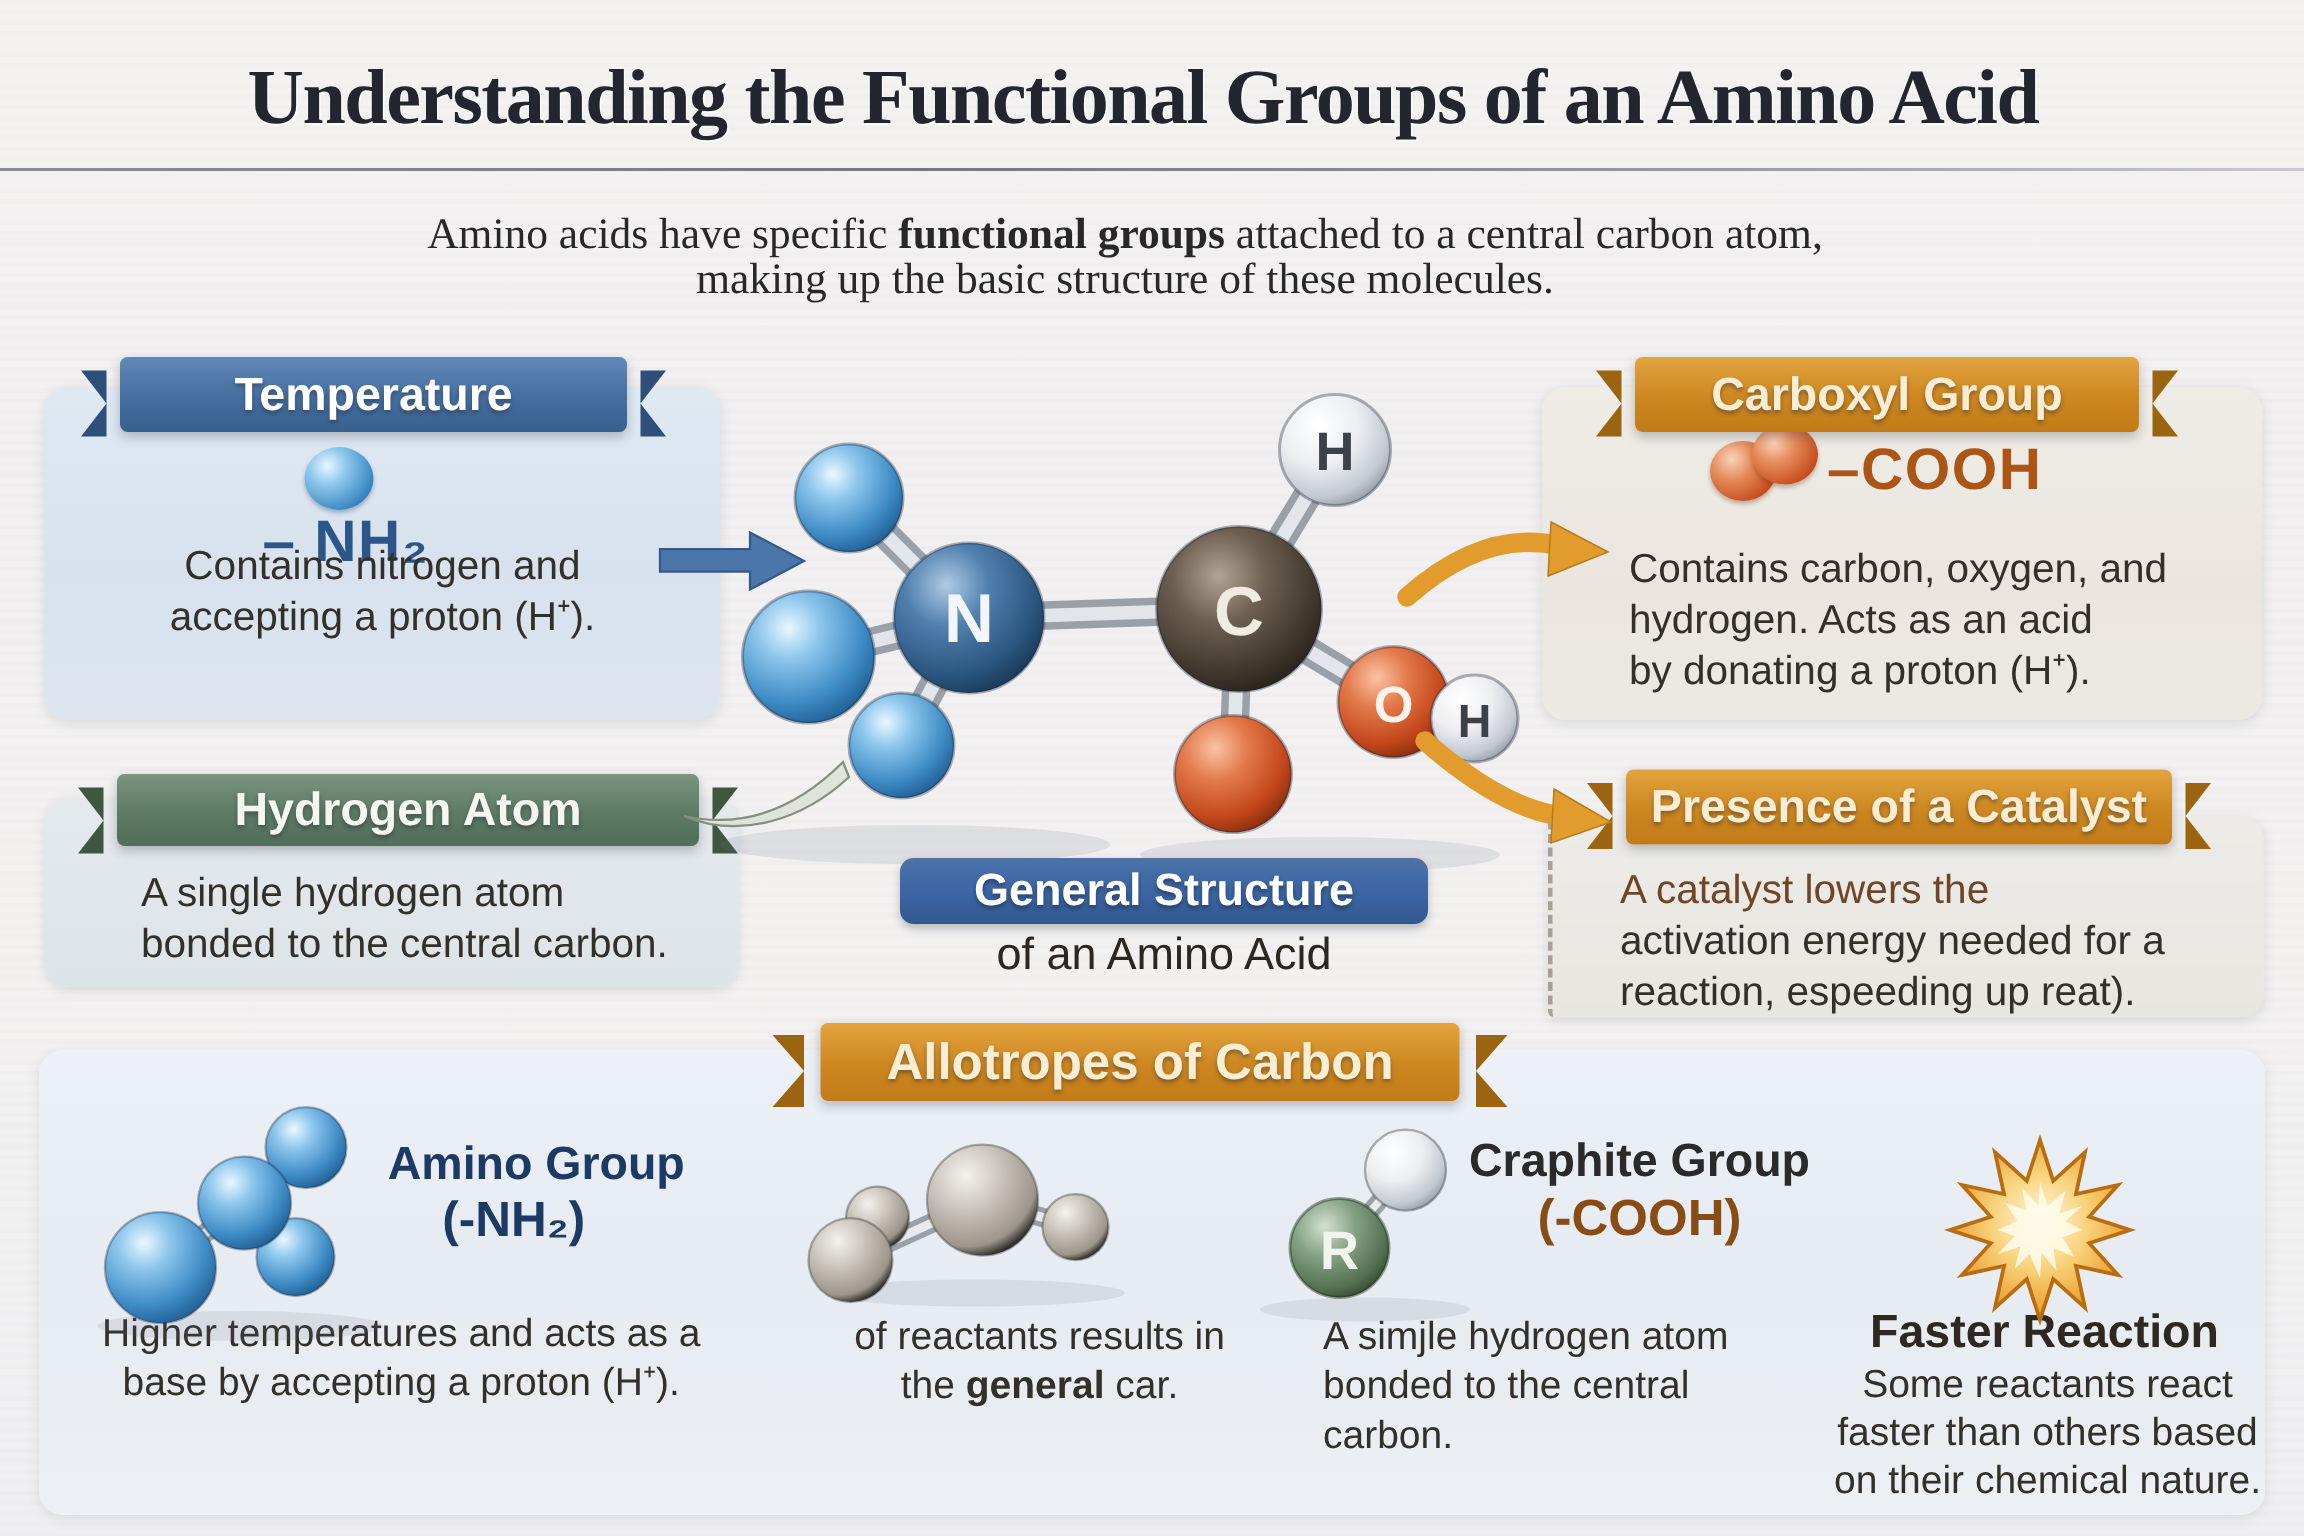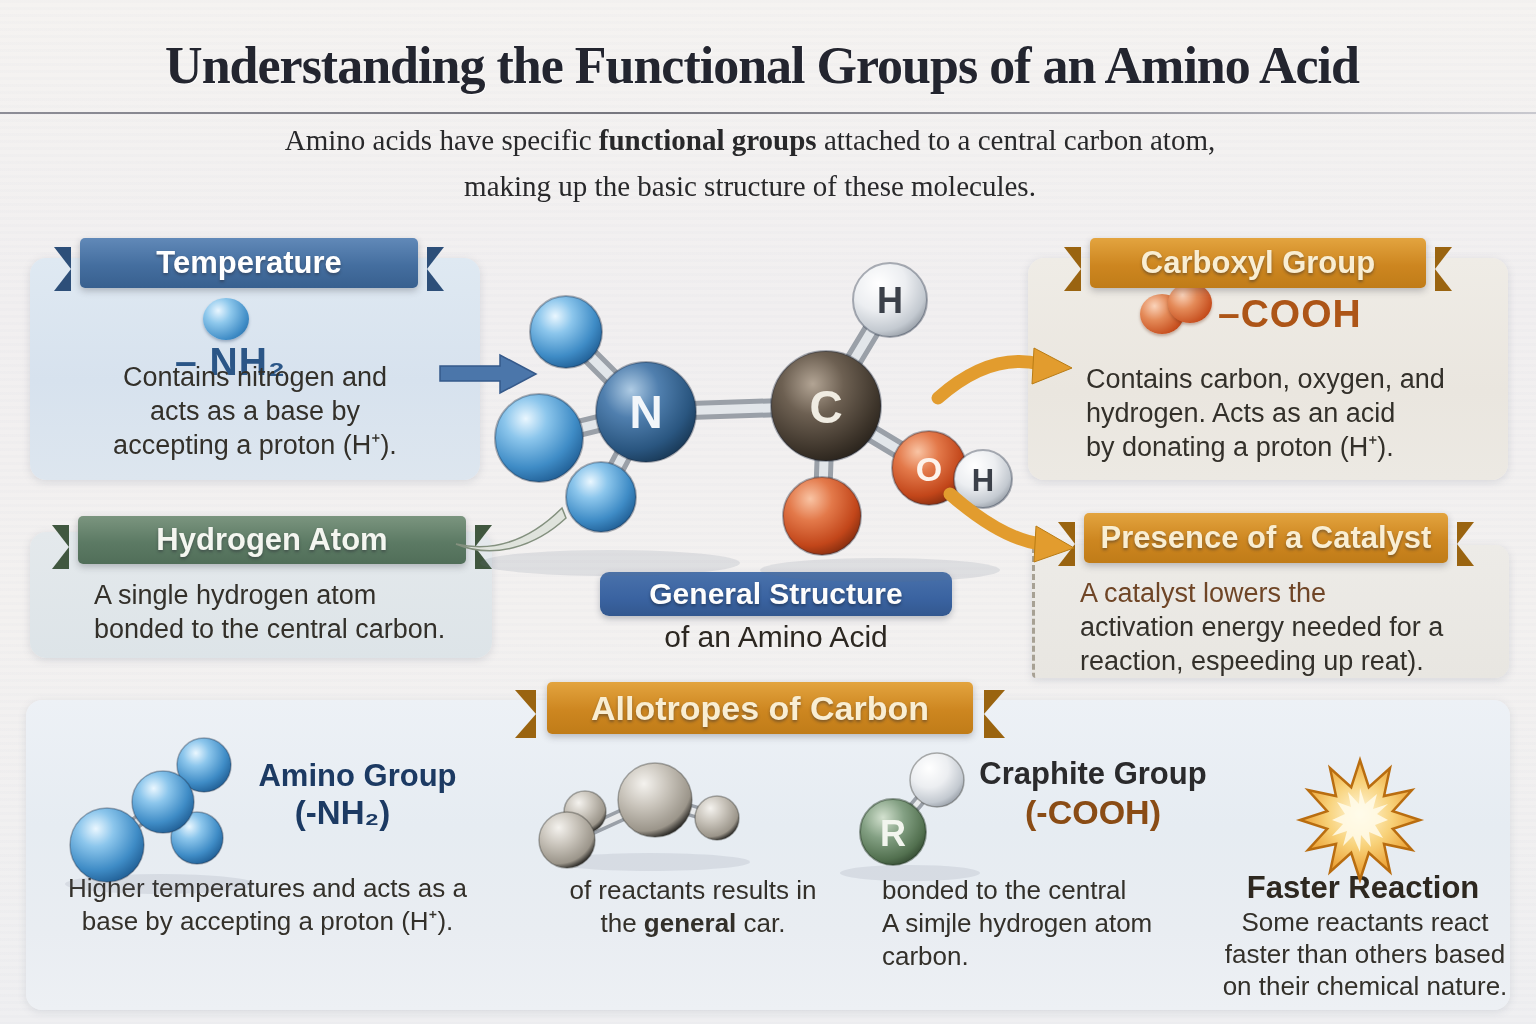--- a/index.html
+++ b/index.html
@@ -20,21 +20,21 @@
   }
   .rule{
     position:absolute; top:112px; left:0; width:1536px; height:2px;
     background:linear-gradient(90deg,#8d8d96 0%,#77777f 40%,#9a9aa2 75%,#c9c9cf 100%);
   }
   .subtitle{
     position:absolute; left:60px; width:1380px; text-align:center;
     font-family:"Liberation Serif", serif; font-size:29px; color:#28282a;
   }
   .subtitle b{font-weight:bold;}
-  .sub1{top:124px;} .sub2{top:170px;}
+  .sub1{top:140px;} .sub2{top:170px;}
   
   .box{position:absolute; border-radius:16px; box-shadow:0 2px 8px rgba(90,100,120,0.18);}
   .box-temp{left:30px; top:258px; width:450px; height:222px;
     background:linear-gradient(180deg,#dfe9f2 0%,#d7e2ee 55%,#dde6ef 100%);}
   .box-carb{left:1028px; top:258px; width:480px; height:222px;
     background:linear-gradient(180deg,#efece6 0%,#eae6df 60%,#ece9e3 100%);}
   .box-hydr{left:30px; top:532px; width:462px; height:126px;
     background:linear-gradient(180deg,#e4e9ec 0%,#dde4e8 100%);}
   .box-cata{left:1032px; top:545px; width:474px; height:133px;
     background:linear-gradient(180deg,#edebe7 0%,#e8e6e1 100%);
@@ -129,21 +129,20 @@
   <div class="bottom-panel"></div>
 
   <div class="box box-temp"></div>
   <div class="ribbon ribbon-blue rb-temp">Temperature</div>
   <div class="formula-row f-temp">
     <span class="sphere-blue"></span>
     <span class="formula-blue">– NH₂</span>
   </div>
   <div class="body-text t-temp">
     <div>Contains nitrogen and</div>
-    <div>acts as a base by</div>
     <div>accepting a proton (H⁺).</div>
   </div>
 
   <div class="box box-carb"></div>
   <div class="ribbon ribbon-orange rb-carb">Carboxyl Group</div>
   <div class="formula-row f-carb">
     <span class="sphere-orange"></span>
     <span class="sphere-orange back"></span>
     <span class="formula-brown">–COOH</span>
   </div>
@@ -181,22 +180,22 @@
   </div>
 
   <div class="sec-text t-surface">
     <div>of reactants results in</div>
     <div><span>the </span><b>general</b><span> car.</span></div>
   </div>
 
   <div class="sec-title graph-title">Craphite Group</div>
   <div class="graph-formula">(-COOH)</div>
   <div class="sec-text t-graph">
+    <div>A simjle hydrogen atom</div>
     <div>bonded to the central</div>
-    <div>A simjle hydrogen atom</div>
     <div>carbon.</div>
   </div>
 
   <div class="sec-title faster-title">Faster Reaction</div>
   <div class="sec-text t-faster">
     <div>Some reactants react</div>
     <div>faster than others based</div>
     <div>on their chemical nature.</div>
   </div>
 

